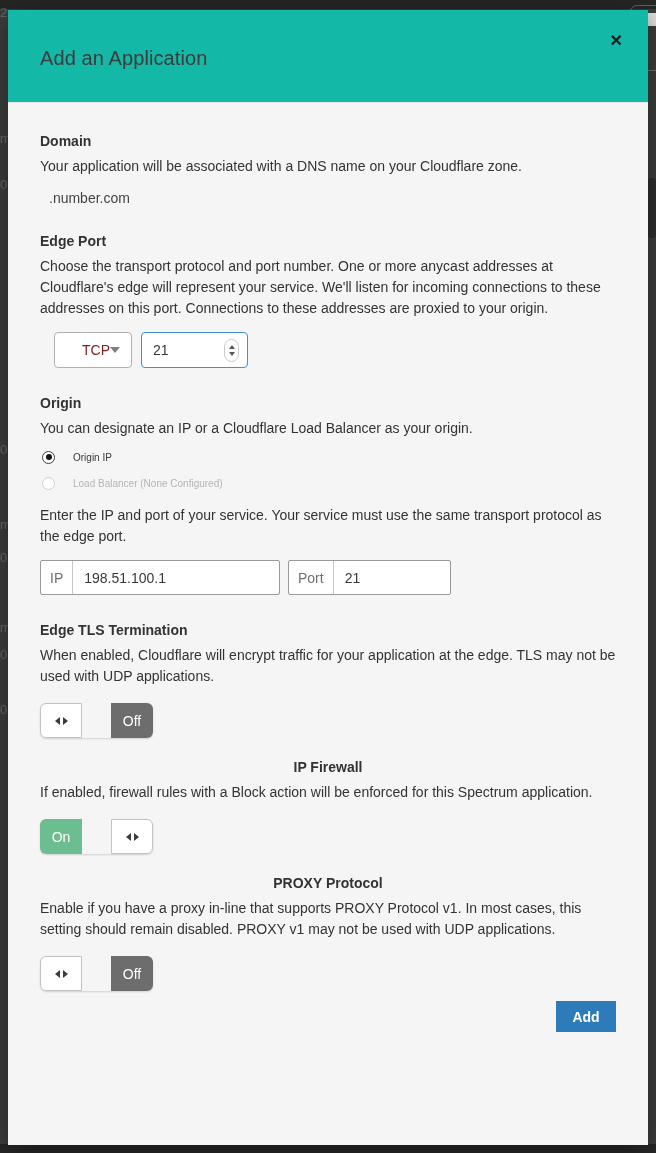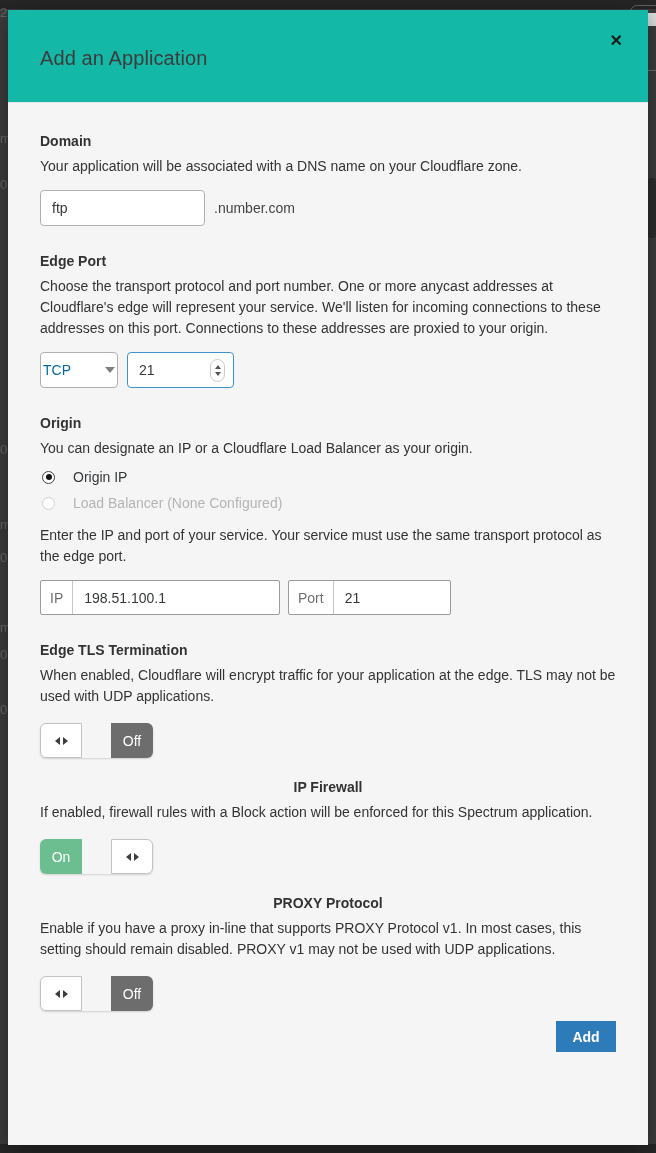--- a/index.html
+++ b/index.html
@@ -44,40 +44,40 @@
     width:165px; height:36px; border:1px solid #b0b0b0; border-radius:4px;
     padding:0 11px; font-size:14px; color:#36393a; background:#fff; outline:none;
     font-family:"Liberation Sans", sans-serif;
   }
   .suffix { margin-left:9px; font-size:14px; color:#444; }
 
   
   .edgeport-row { display:flex; gap:9px; }
   .select-box {
     width:78px; height:36px; border:1px solid #b0b0b0; border-radius:4px; background:#fff;
-    display:flex; align-items:center; justify-content:space-between; padding:0 2px;
-    font-size:14px; color:#0369a1; cursor:pointer;
+    display:flex; align-items:center; justify-content:space-between; padding:0 27px;
+    font-size:14px; color:#7f1d1d; cursor:pointer;margin-left:14px;
   }
   .caret-down { width:0; height:0; border-left:5px solid transparent; border-right:5px solid transparent;
                 border-top:6px solid #7f7f7f; }
   .port-input-box {
     width:107px; height:36px; border:1px solid #3f93cc; border-radius:4px; background:#fff;
     display:flex; align-items:center; justify-content:space-between; padding:0 8px 0 11px;
     font-size:14px; color:#36393a;
   }
   .spinner { width:15px; height:23px; border:1px solid #c9c9c9; border-radius:8px;
              display:flex; flex-direction:column; align-items:center; justify-content:center; gap:3px; cursor:pointer; }
   .spin-up { width:0; height:0; border-left:3px solid transparent; border-right:3px solid transparent;
              border-bottom:4px solid #555; }
   .spin-down { width:0; height:0; border-left:3px solid transparent; border-right:3px solid transparent;
                border-top:4px solid #555; }
 
   
   .radio-row { display:flex; align-items:center; gap:18px; margin:0 0 10px 2px;
-               font-size:14px; color:#36393a; height:16px; cursor:pointer; }
+               font-size:10px; color:#36393a; height:16px; cursor:pointer; }
   .radio { width:13px; height:13px; border:1.5px solid #3f3f3f; border-radius:50%;
            display:flex; align-items:center; justify-content:center; flex:none; background:#fff; }
   .radio .dot { width:6px; height:6px; border-radius:50%; background:#141414; }
   .radio.disabled { border-color:#cfcfcf; }
   .radio-row.disabled { color:#b4b4b4; cursor:default; }
   .radio-desc { margin-top:14px; }
 
   
   .ip-row { display:flex; gap:8px; }
   .prefix-group { display:flex; align-items:stretch; height:35px; border:1px solid #9a9a9a;
@@ -138,21 +138,20 @@
     <div class="modal-title">Add an Application</div>
   </div>
   <button class="close-btn">✕</button>
 
   <div class="modal-body">
 
     
     <div class="section-heading first">Domain</div>
     <p class="desc">Your application will be associated with a DNS name on your Cloudflare zone.</p>
     <div class="domain-row">
-      <input class="text-input" value="ftp" style="">
       <span class="suffix">.number.com</span>
     </div>
 
     
     <div class="section-heading">Edge Port</div>
     <p class="desc">Choose the transport protocol and port number. One or more anycast addresses at Cloudflare's edge will represent your service. We'll listen for incoming connections to these addresses on this port. Connections to these addresses are proxied to your origin.</p>
     <div class="edgeport-row">
       <div class="select-box">
         <span>TCP</span>
         <span class="caret-down"></span>

